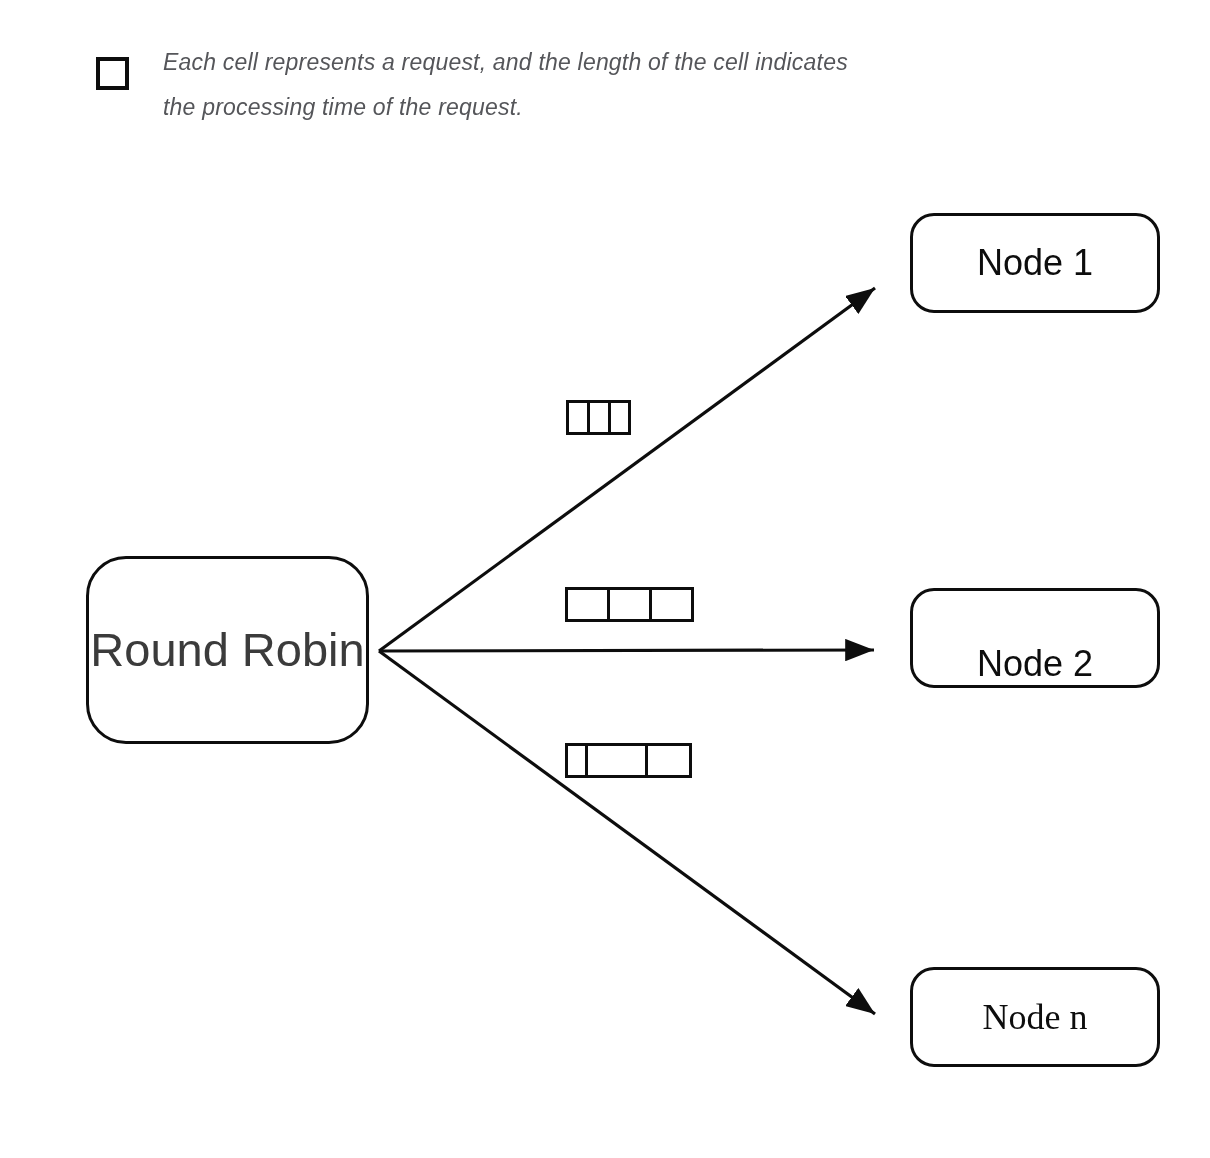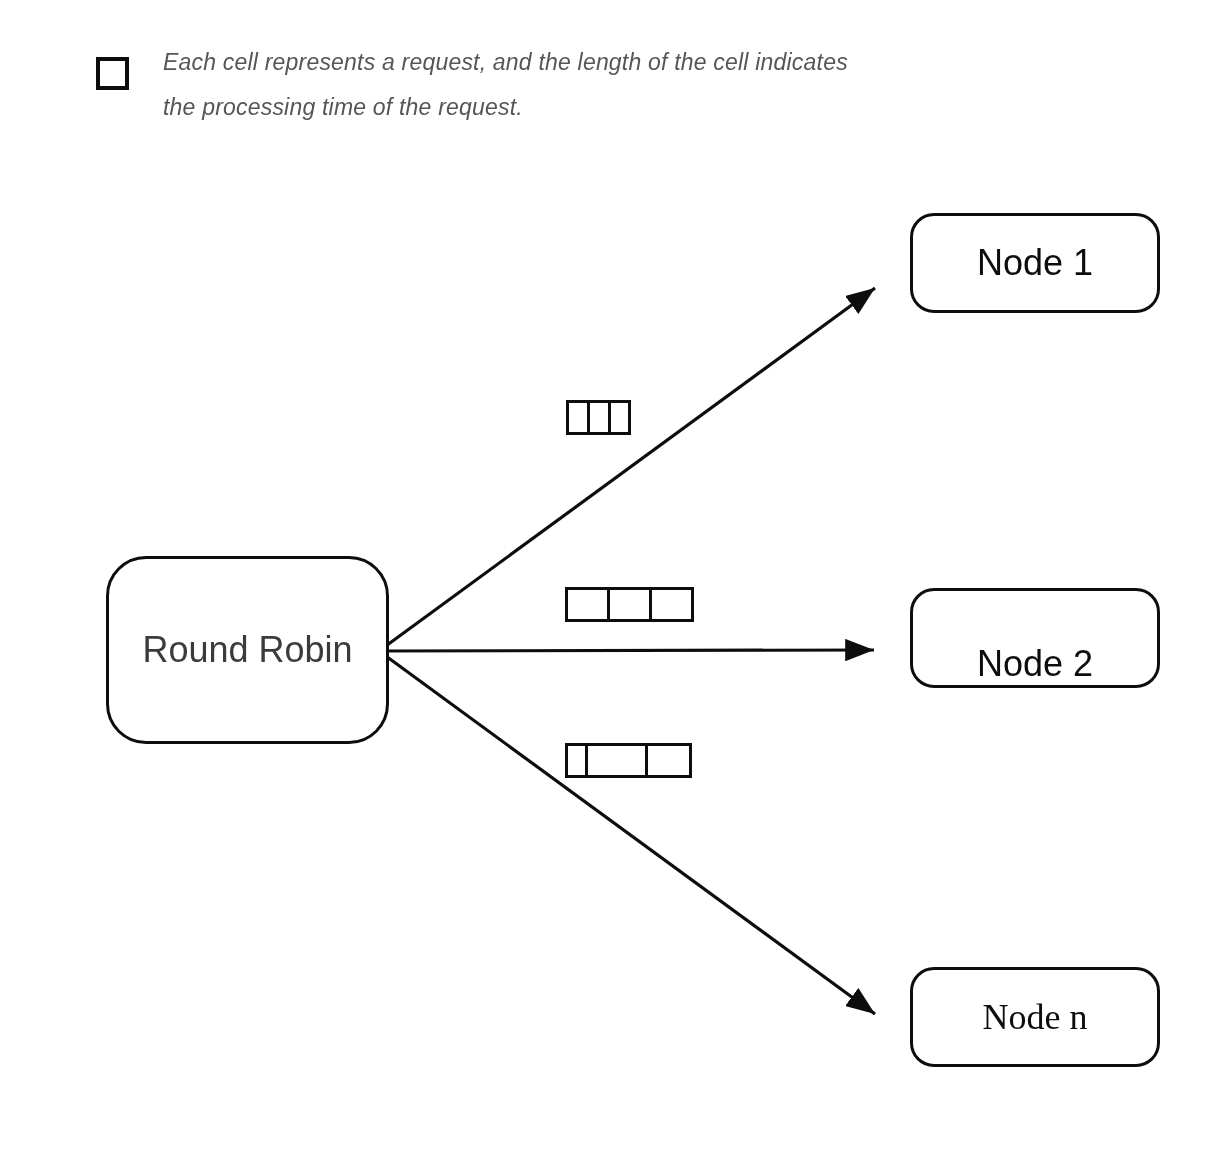--- a/index.html
+++ b/index.html
@@ -32,22 +32,22 @@
   svg.arrows line{stroke:var(--stroke);stroke-width:3.2;}
   svg.arrows .head{fill:var(--stroke);}
 
   
   .box{
     position:absolute;background:#fff;border:3px solid var(--stroke);
     display:flex;flex-direction:column;align-items:center;justify-content:center;
     text-align:center;
   }
   .balancer{
-    left:106px;top:556px;width:283px;height:188px;border-radius:40px;
-    font-size:36px;line-height:48px;color:var(--balancer-text);
+    left:86px;top:556px;width:283px;height:188px;border-radius:40px;
+    font-size:47px;line-height:48px;color:var(--balancer-text);
   }
   .node{
     left:878px;width:250px;height:100px;border-radius:24px;
     font-size:36px;color:#0d0d0d;margin-left:32px;
   }
   .node-1{top:213px;}
   .node-2{top:588px;justify-content:flex-end;}
   .node-n{top:967px;font-family:Liberation Serif, serif;}
 
   

